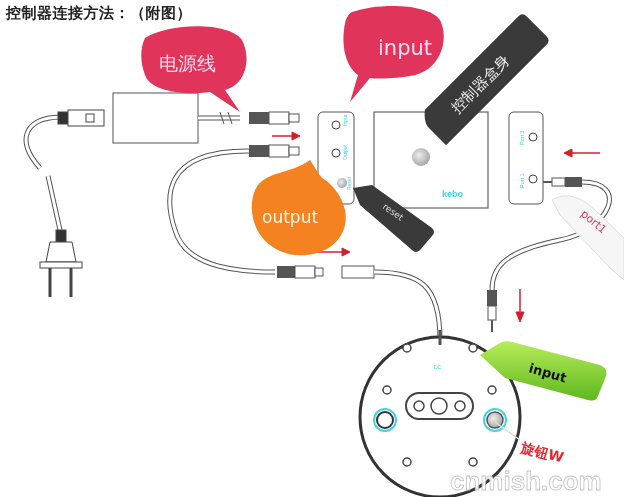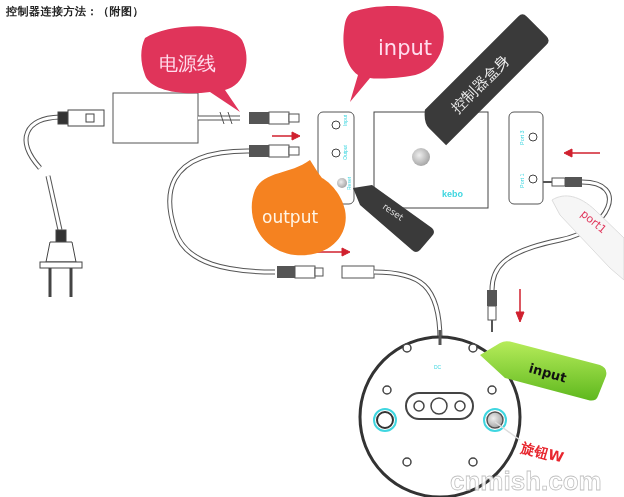--- a/index.html
+++ b/index.html
@@ -1,18 +1,18 @@
 <!DOCTYPE html>
 <html><head>
 <meta charset="utf-8">
 <style>
   html, body { margin: 0; padding: 0; }
   body { width: 624px; height: 497px; background: #ffffff; position: relative; overflow: hidden; font-family: "Liberation Sans", sans-serif; }
   .abs { position: absolute; }
-  #title { left: 6px; top: 4px; font-family: "DejaVu Serif", serif; font-size: 11px; color: #222; font-weight: bold; letter-spacing: 0.5px; }
+  #title { left: 6px; top: 4px; font-family: "DejaVu Serif", serif; font-size: 15px; color: #222; font-weight: bold; letter-spacing: 0.5px; }
   svg#diagram { position: absolute; left: 0; top: 0; }
   .callout-text { font-family: "DejaVu Sans", sans-serif; }
 </style>
 </head>
 <body>
 
 <div id="title" class="abs">控制器连接方法：（附图）</div>
 
 <svg id="diagram" width="624" height="497" viewBox="0 0 624 497">
   <defs>

